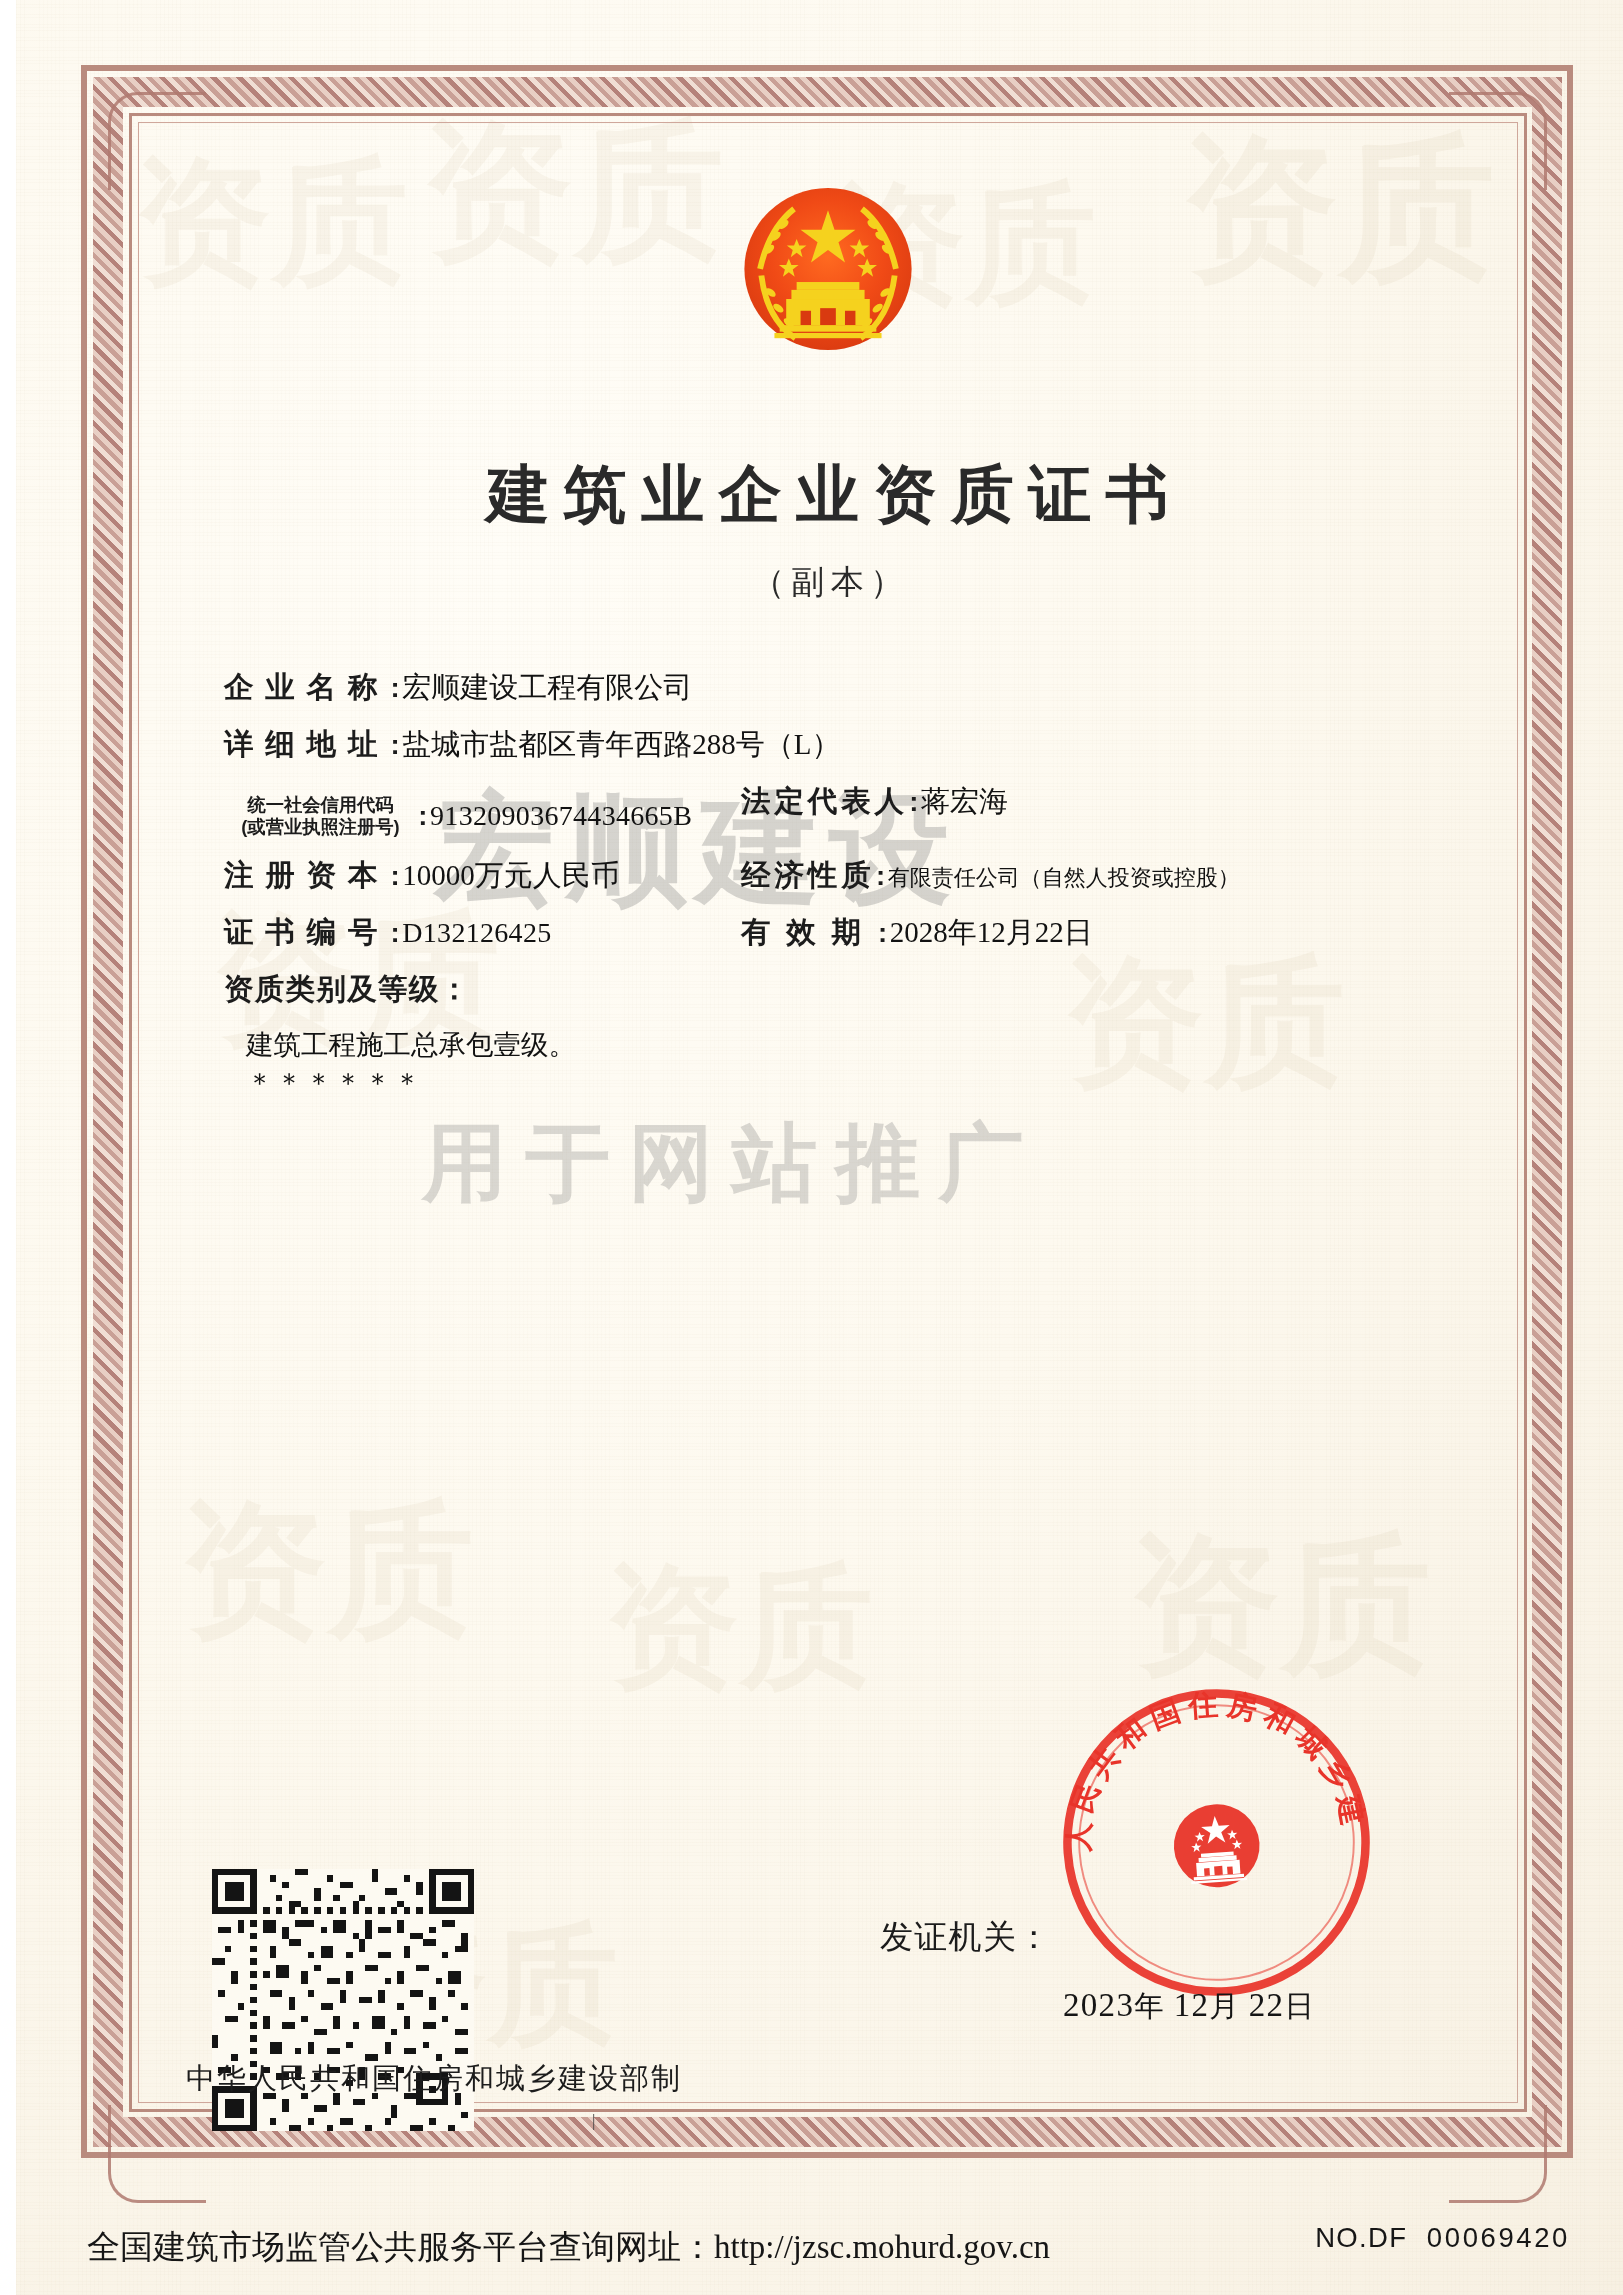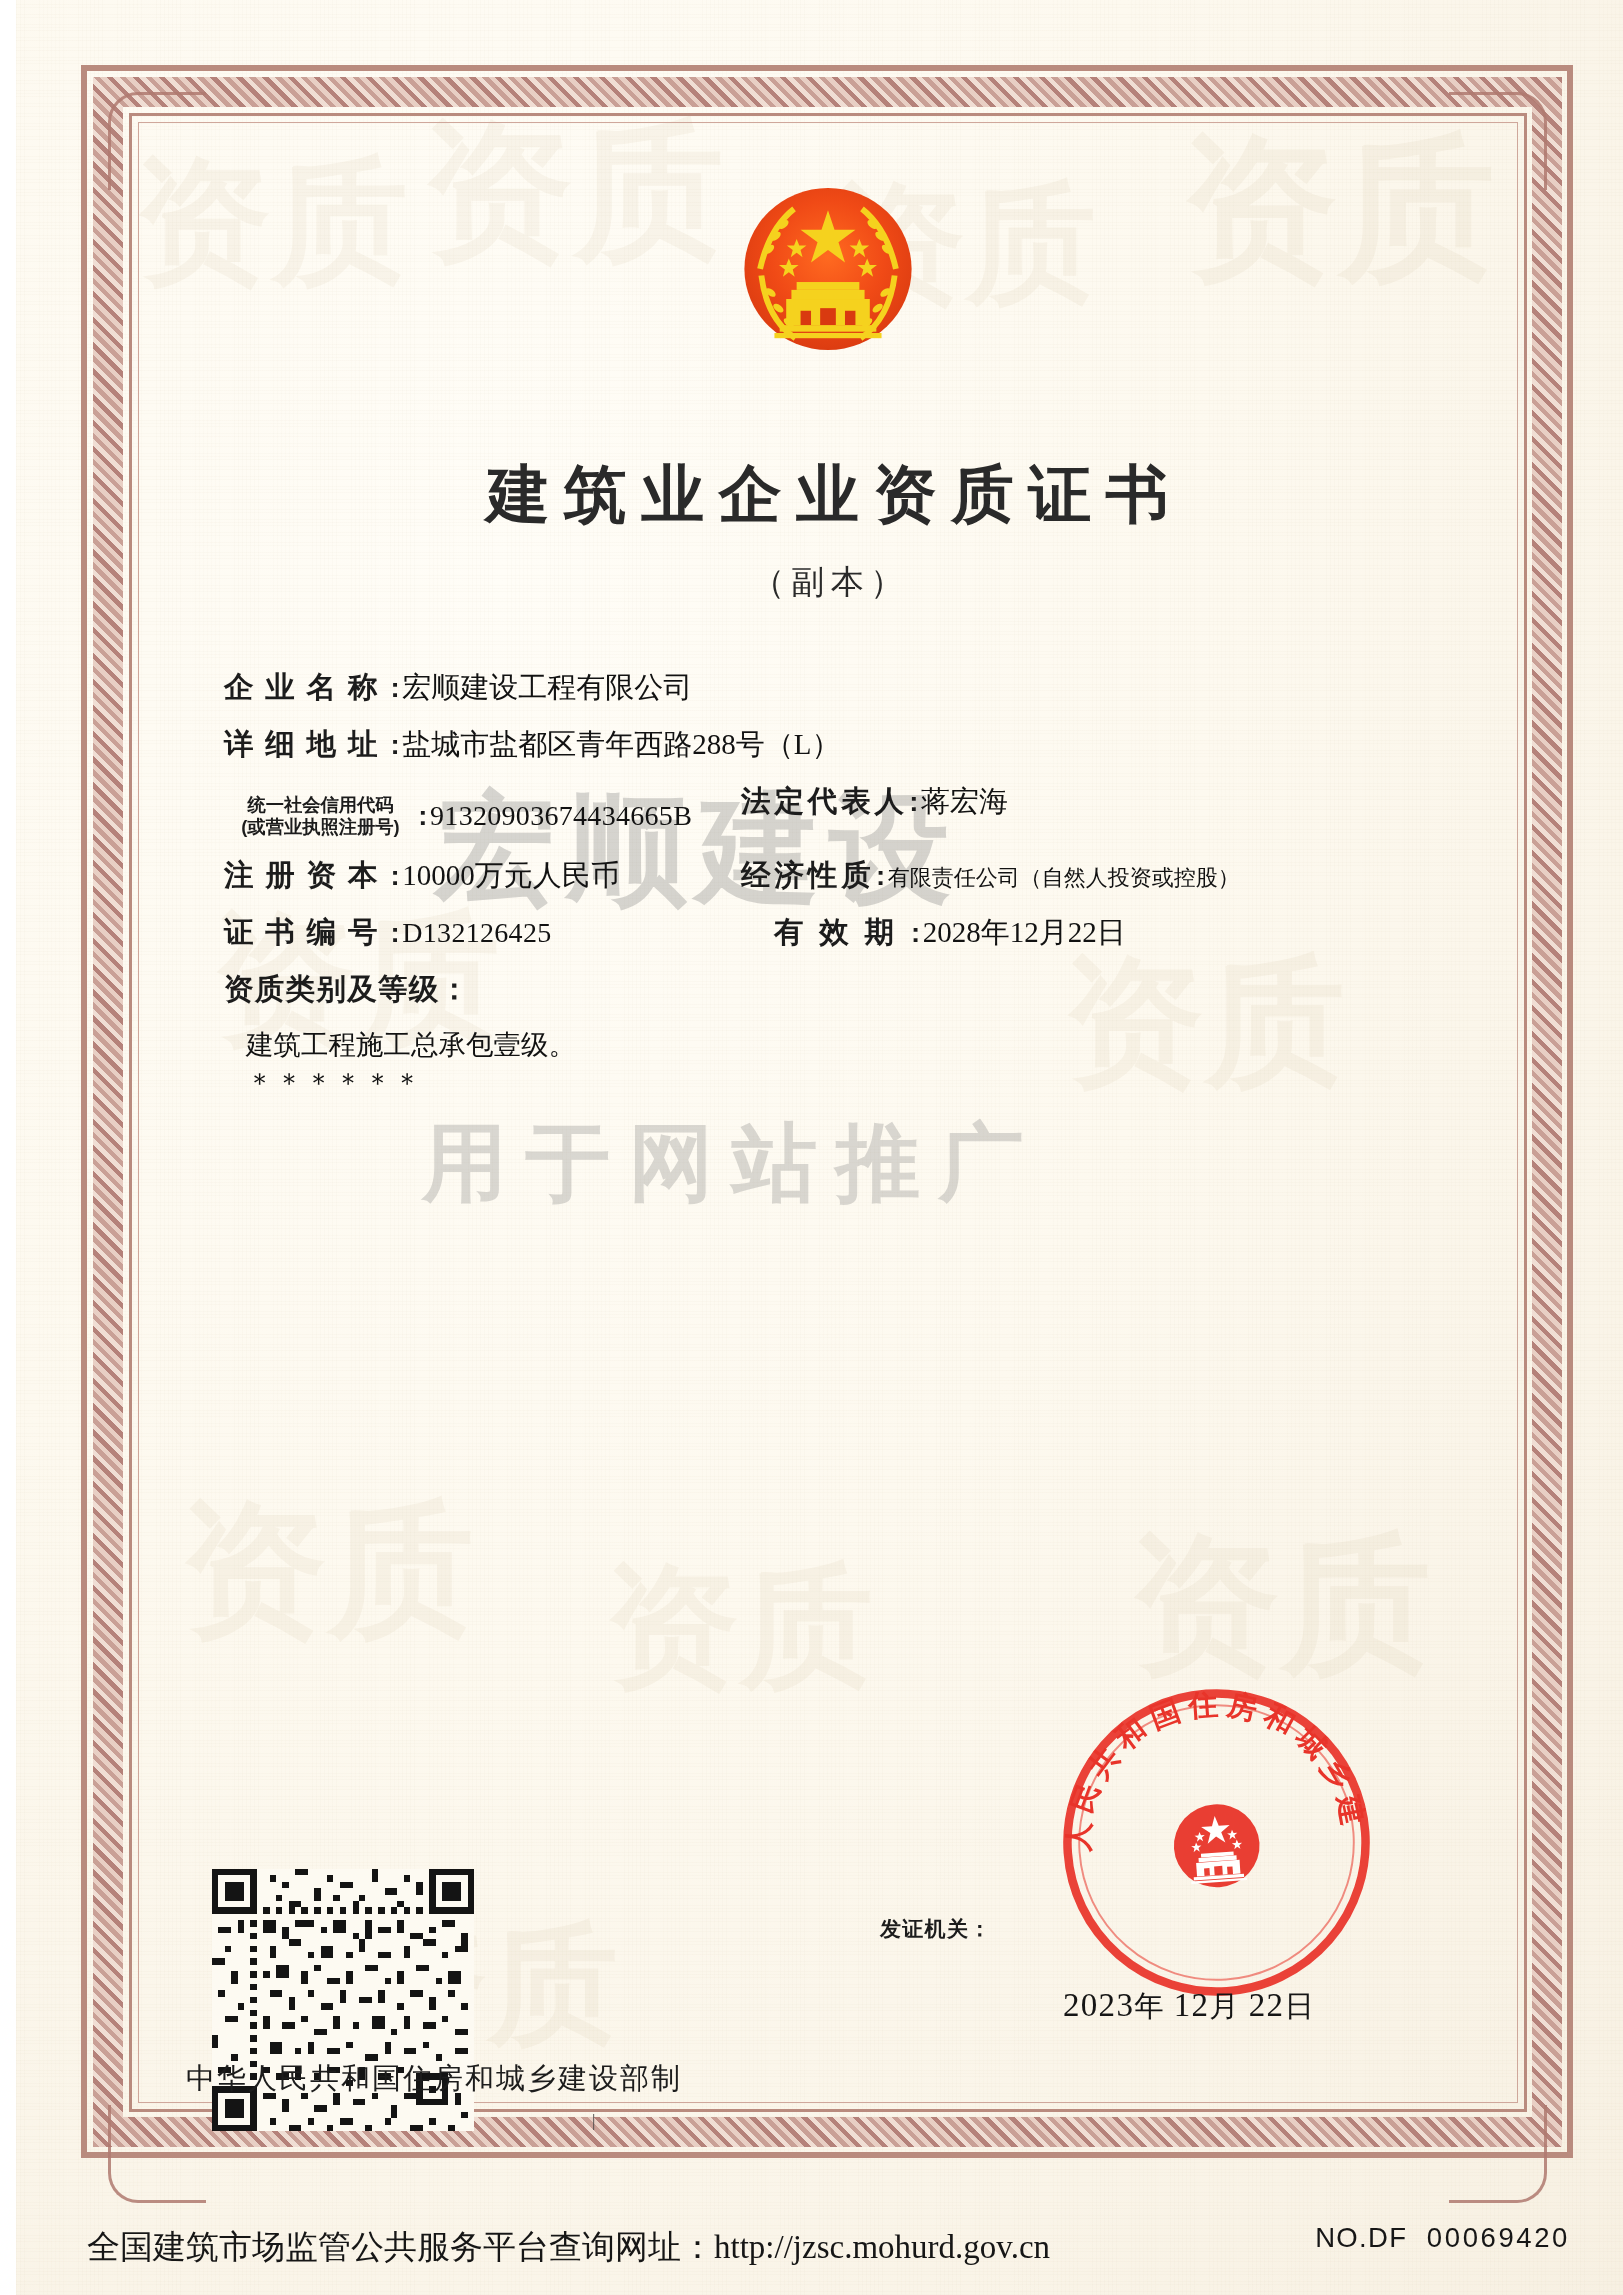--- a/index.html
+++ b/index.html
@@ -245,22 +245,22 @@
     height: 353px;
     transform: rotate(-4deg);
   }
 
   
   .issuer-line {
     position: absolute;
     left: 864px;
     top: 1915px;
     font-family: "Liberation Sans", sans-serif;
-    font-weight: bold;
-    font-size: 21px;
+    font-weight: normal;
+    font-size: 33px;
     color: #1c1c1c;
     letter-spacing: 1.3px;
     text-align: right;
   }
   .issue-date {
     position: absolute;
     left: 1047px;
     top: 1987px;
     font-family: "Liberation Serif", serif;
     font-size: 29.5px;
@@ -445,21 +445,21 @@
       </div>
     </div>
 
     <div class="row two-col" style="margin-top:11.8px;">
       <div class="col-left">
         <span class="lbl sp4">证书编号</span>
         <span class="colon">:</span>
         <span class="val mono">D132126425</span>
       </div>
       <div class="col-right">
-        <span class="lbl" style="letter-spacing:15.7px;margin-left:33px;">有效期</span>
+        <span class="lbl" style="letter-spacing:15.7px;">有效期</span>
         <span class="colon">:</span>
         <span class="val">2028年12月22日</span>
       </div>
     </div>
 
     <div class="qual-head">资质类别及等级：</div>
     <div class="qual-body">建筑工程施工总承包壹级。</div>
     <div class="qual-stars">＊＊＊＊＊＊</div>
   </div>
 

